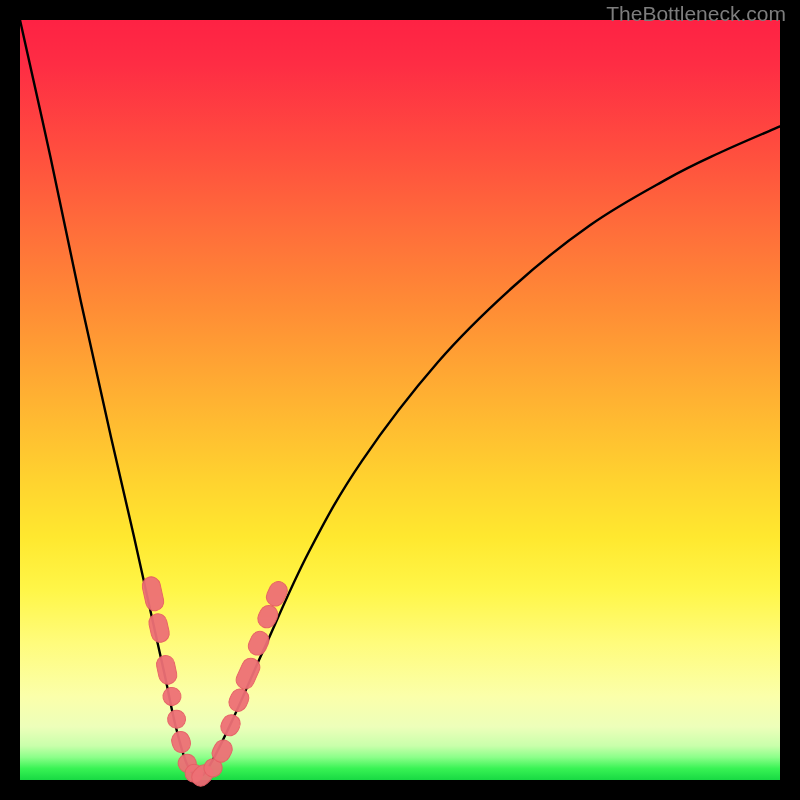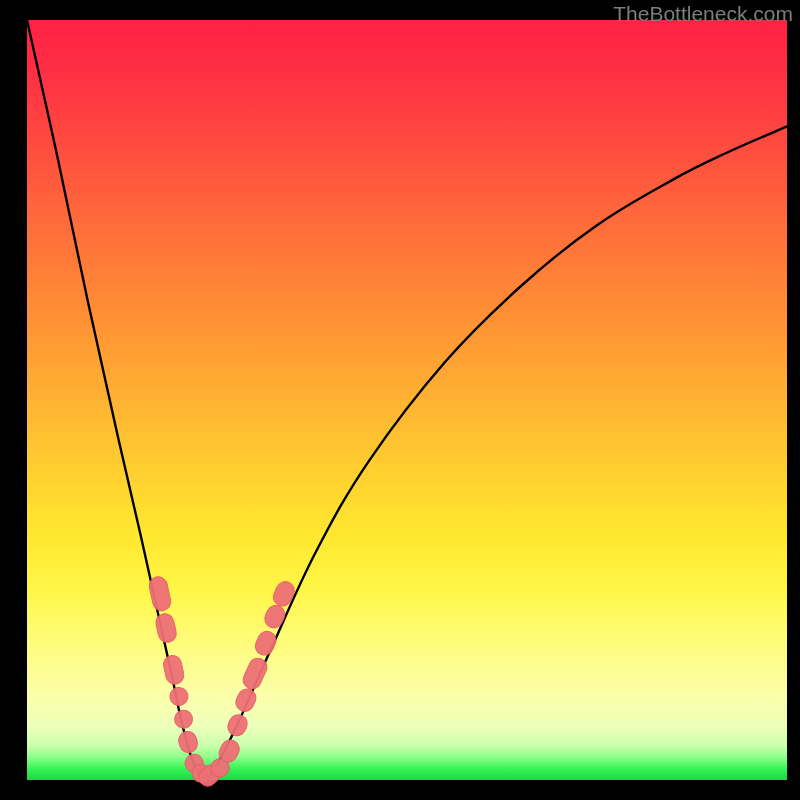--- a/index.html
+++ b/index.html
@@ -17,21 +17,20 @@
     height: 800px;
     background: #000;
   }
   .frame {
     position: absolute;
     left: 20px;
     top: 20px;
     width: 760px;
     height: 760px;
     box-sizing: border-box;
-    margin-left: 7px;
   }
   .gradient-area {
     position: absolute;
     inset: 0;
     
     background: linear-gradient(
       to bottom,
       #fe2244 0%,
       #fe2d44 6%,
       #ff4a3f 16%,

